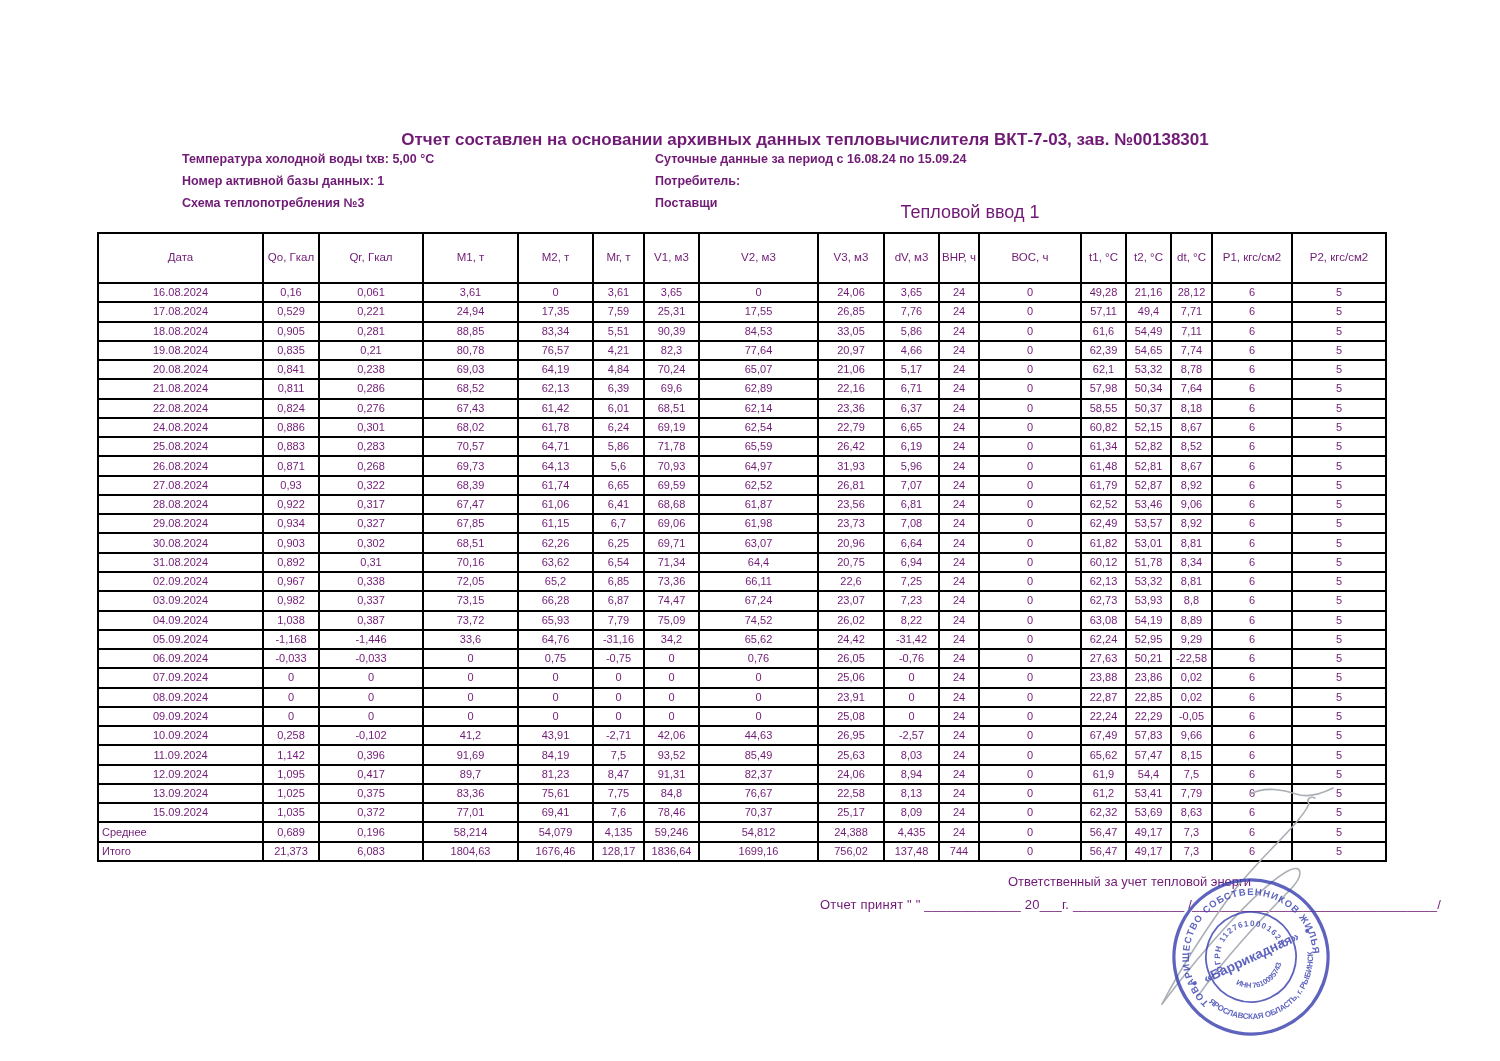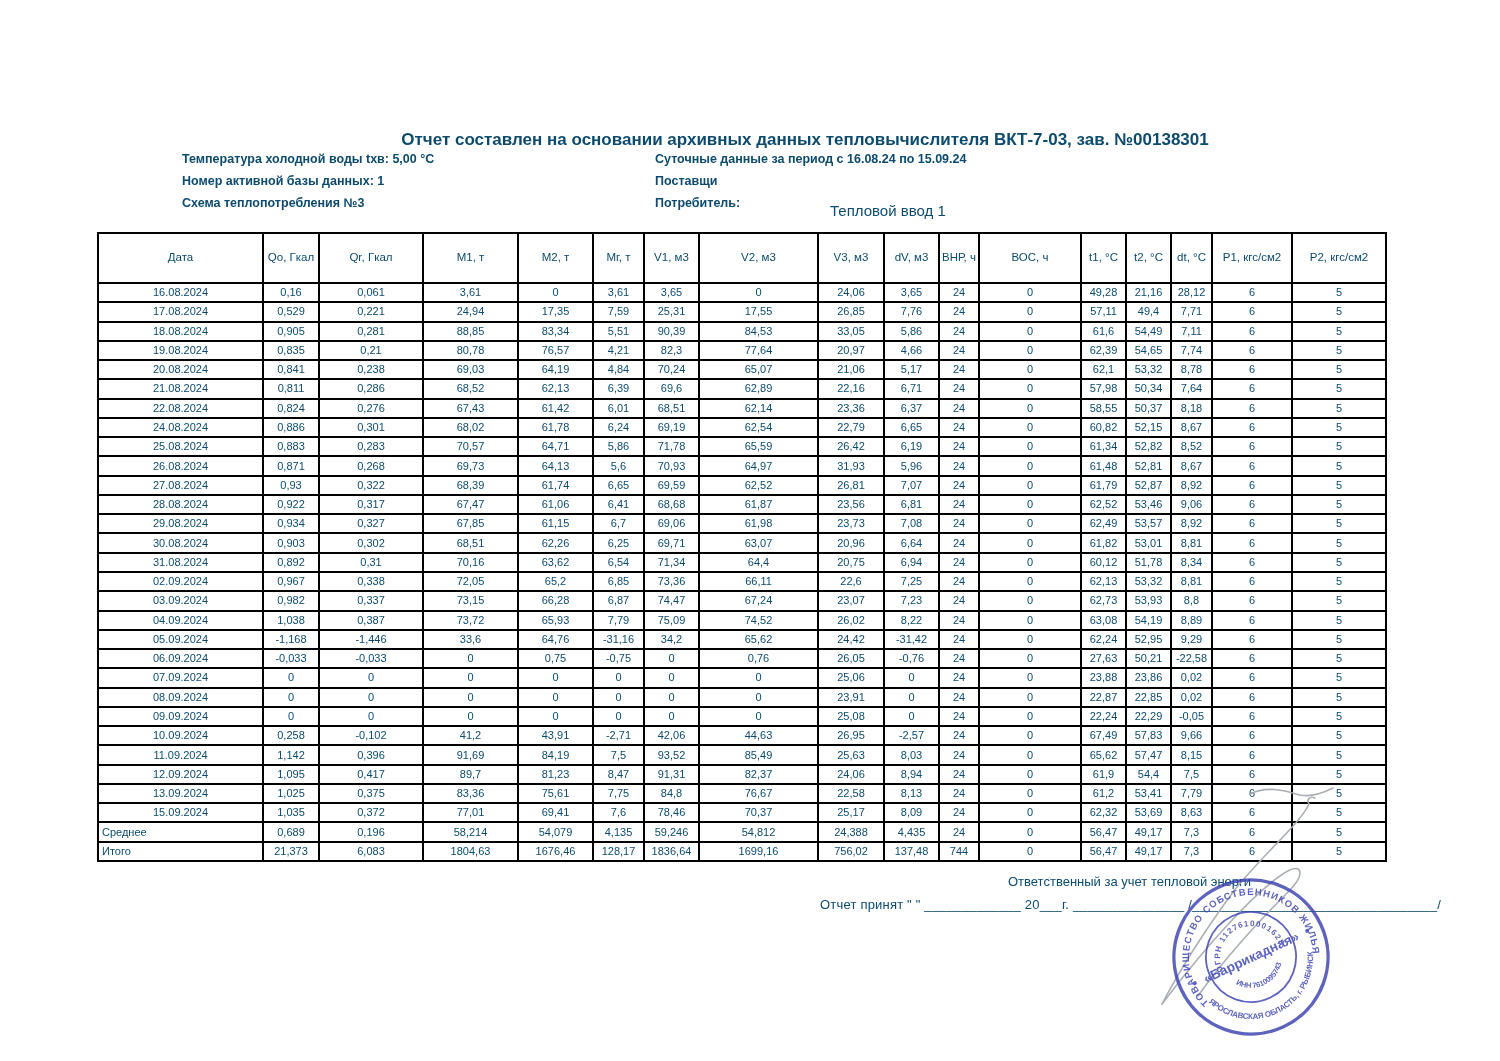--- a/index.html
+++ b/index.html
@@ -1,24 +1,24 @@
 <!DOCTYPE html>
 <html><head>
 <meta charset="utf-8">
 <style>
   html,body{margin:0;padding:0;background:#fff;}
   .page{position:relative;width:1500px;height:1061px;background:#ffffff;overflow:hidden;
-        font-family:"Liberation Sans",sans-serif;color:#0c4a6e;}
+        font-family:"Liberation Sans",sans-serif;color:#701a75;}
   .title{position:absolute;left:300px;top:130px;width:1010px;text-align:center;
          font-size:17px;font-weight:bold;white-space:nowrap;}
   .info{position:absolute;top:148px;font-size:12.5px;line-height:22px;white-space:nowrap;font-weight:bold;}
   .info-left{left:182px;}
   .info-right{left:655px;}
-  .section-title{position:absolute;left:830px;top:202px;width:280px;text-align:left;
-                 font-size:15px;white-space:nowrap;}
+  .section-title{position:absolute;left:830px;top:202px;width:280px;text-align:center;
+                 font-size:18px;white-space:nowrap;}
   table.report{position:absolute;left:97px;top:232px;width:1288px;height:630px;
                border-collapse:collapse;table-layout:fixed;}
   table.report th,table.report td{border:2px solid #000;overflow:hidden;}
   table.report th{font-size:11.5px;font-weight:normal;text-align:center;vertical-align:middle;
                   padding:1px;height:46px;line-height:1.15;margin-top:22px;}
   table.report td{font-size:11px;text-align:center;vertical-align:middle;padding:0;
                   line-height:1;white-space:nowrap;}
   table.report td.left{text-align:left;padding-left:3px;}
   .resp-line{position:absolute;left:1008px;top:874px;font-size:13px;white-space:nowrap;}
   .accept-line{position:absolute;left:820px;top:897px;font-size:13px;white-space:nowrap;
@@ -34,22 +34,22 @@
   <div class="title">Отчет составлен на основании архивных данных тепловычислителя ВКТ-7-03, зав. №00138301</div>
 
   <div class="info info-left">
     <div>Температура холодной воды tхв: 5,00 °C</div>
     <div>Номер активной базы данных: 1</div>
     <div>Схема теплопотребления №3</div>
   </div>
 
   <div class="info info-right">
     <div>Суточные данные за период с 16.08.24 по 15.09.24</div>
+    <div>Потребитель:</div>
     <div>Поставщи</div>
-    <div>Потребитель:</div>
   </div>
 
   <div class="section-title">Тепловой ввод 1</div>
 
   <table class="report">
     <colgroup>
       <col style="width:165px">
         <col style="width:56px">
         <col style="width:104px">
       <col style="width:95px">

